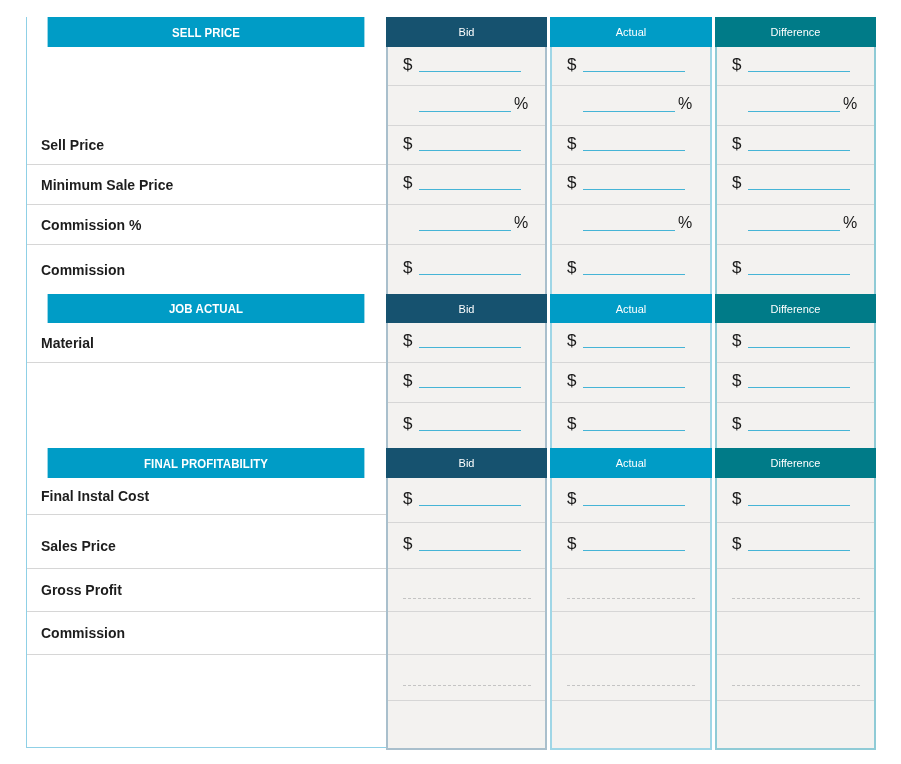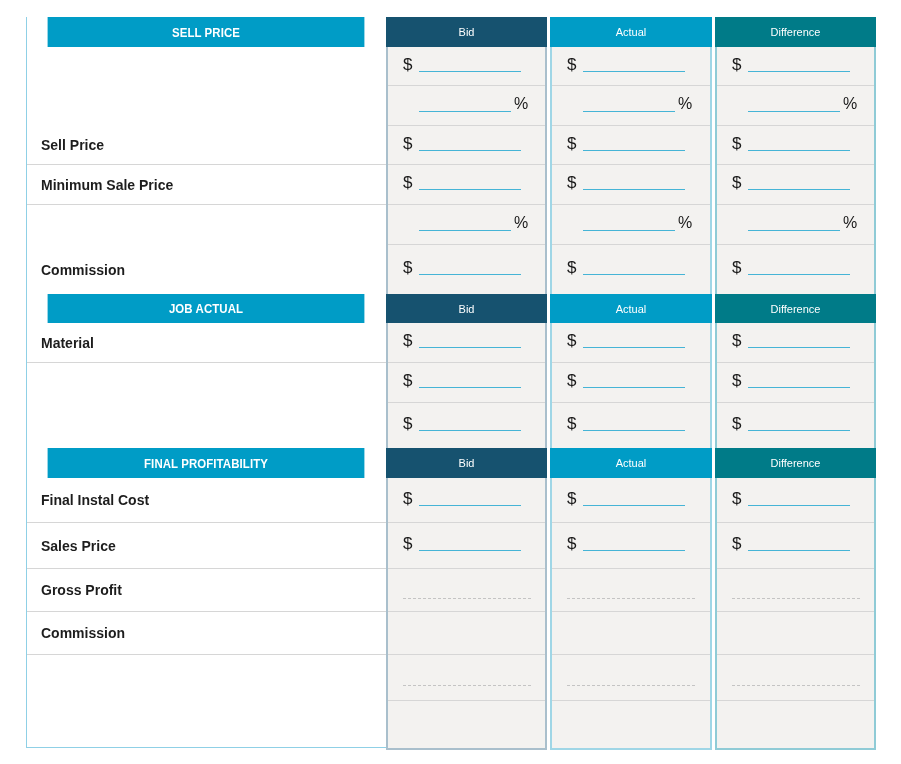--- a/index.html
+++ b/index.html
@@ -30,35 +30,38 @@
 <div class="col col-label">
   <div class="hdr" style="top:0;height:30px;">
       <span>SELL PRICE</span>
     </div>
   <div class="cell" style="top:109px;height:39px;">
       <span class="label">Sell Price</span>
     </div>
   <div class="cell" style="top:148px;height:40px;">
       <span class="label">Minimum Sale Price</span>
     </div>
+  <div class="cell" style="top:188px;height:40px;">
+      <span class="label">Commission %</span>
+    </div>
   <div class="cell nob" style="top:228px;height:49px;">
       <span class="label">Commission</span>
     </div>
 
   <div class="hdr" style="top:277px;height:29px;">
       <span>JOB ACTUAL</span>
     </div>
   <div class="cell" style="top:306px;height:40px;">
       <span class="label">Material</span>
     </div>
 
   <div class="hdr" style="top:431px;height:30px;">
       <span>FINAL PROFITABILITY</span>
     </div>
-  <div class="cell" style="top:461px;height:45px;">
+  <div class="cell" style="top:461px;height:37px;">
       <span class="label">Final Instal Cost</span>
     </div>
   <div class="cell" style="top:506px;height:46px;">
       <span class="label">Sales Price</span>
     </div>
   <div class="cell" style="top:552px;height:43px;">
       <span class="label">Gross Profit</span>
     </div>
   <div class="cell" style="top:595px;height:43px;">
       <span class="label">Commission</span>

